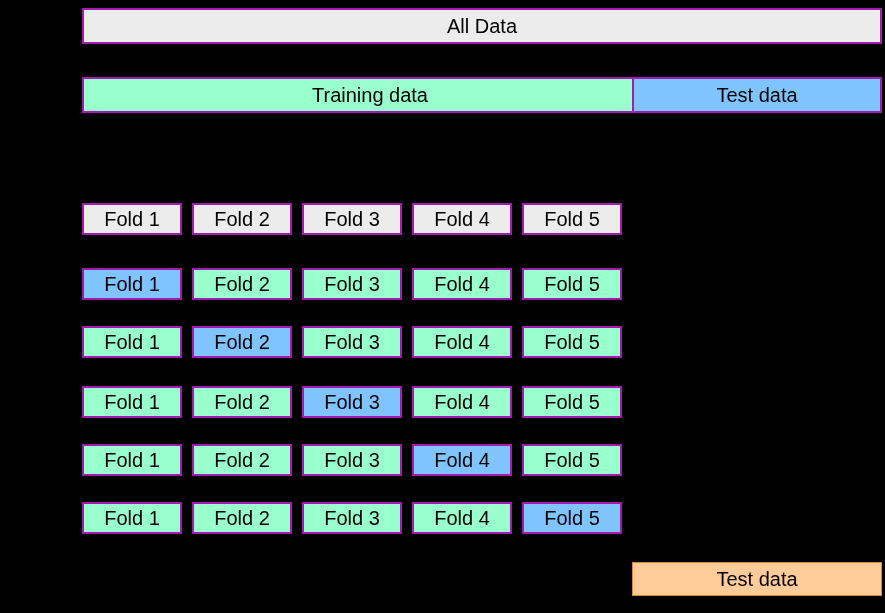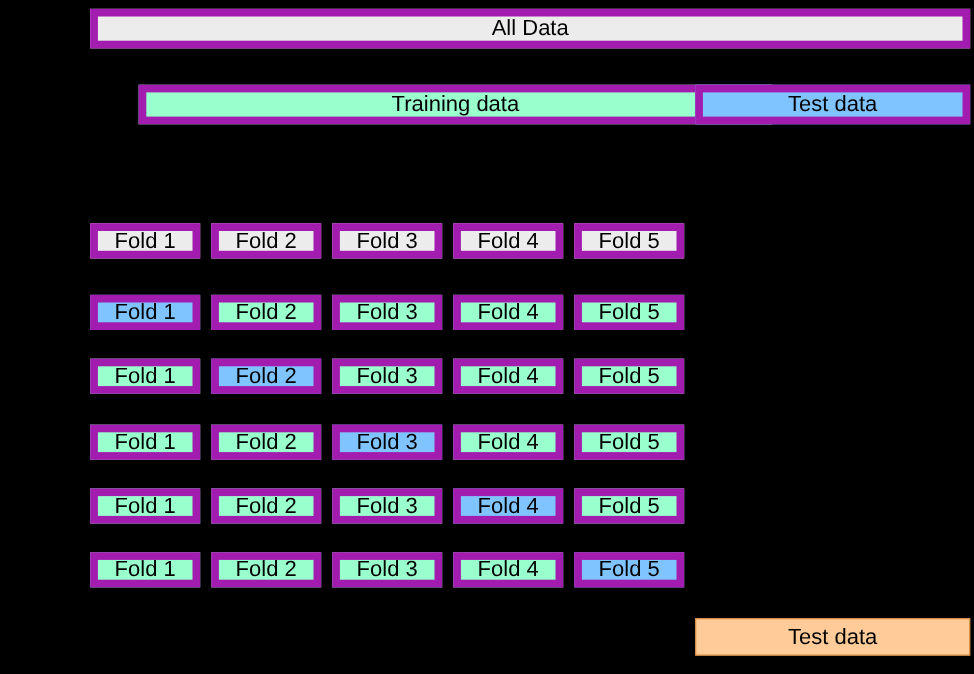--- a/index.html
+++ b/index.html
@@ -12,21 +12,21 @@
     .container {
       width: 885px;
       height: 613px;
       position: relative;
     }
     .box {
       position: absolute;
       display: flex;
       align-items: center;
       justify-content: center;
-      border: 7px solid #a21caf;
+      border: 2px solid #a21caf;
       box-sizing: border-box;
     }
     .gray-box {
       background: #ececec;
     }
     .green-box {
       background: #99ffcc;
     }
     .blue-box {
       background: #80c4ff;
@@ -34,21 +34,21 @@
     .orange-box {
       background: #ffcc99;
       border: 1px solid #d88a3a;
     }
   </style>
 </head>
 <body>
 
 <div class="container" id="root">
     <div class="box gray-box" style="left: 82px; top: 8px; width: 800px; height: 36px;">All Data</div>
-    <div class="box green-box" style="left: 82px; top: 77px; width: 576px; height: 36px; margin-left: 44px;">Training data</div>
+    <div class="box green-box" style="left: 82px; top: 77px; width: 576px; height: 36px;">Training data</div>
     <div class="box blue-box" style="left: 632px; top: 77px; width: 250px; height: 36px;">Test data</div>
     <div class="box gray-box" style="left: 82px; top: 203px; width: 100px; height: 32px;">Fold 1</div>
     <div class="box gray-box" style="left: 192px; top: 203px; width: 100px; height: 32px;">Fold 2</div>
     <div class="box gray-box" style="left: 302px; top: 203px; width: 100px; height: 32px;">Fold 3</div>
     <div class="box gray-box" style="left: 412px; top: 203px; width: 100px; height: 32px;">Fold 4</div>
     <div class="box gray-box" style="left: 522px; top: 203px; width: 100px; height: 32px;">Fold 5</div>
     <div class="box blue-box" style="left: 82px; top: 268px; width: 100px; height: 32px;">Fold 1</div>
     <div class="box green-box" style="left: 192px; top: 268px; width: 100px; height: 32px;">Fold 2</div>
     <div class="box green-box" style="left: 302px; top: 268px; width: 100px; height: 32px;">Fold 3</div>
     <div class="box green-box" style="left: 412px; top: 268px; width: 100px; height: 32px;">Fold 4</div>

